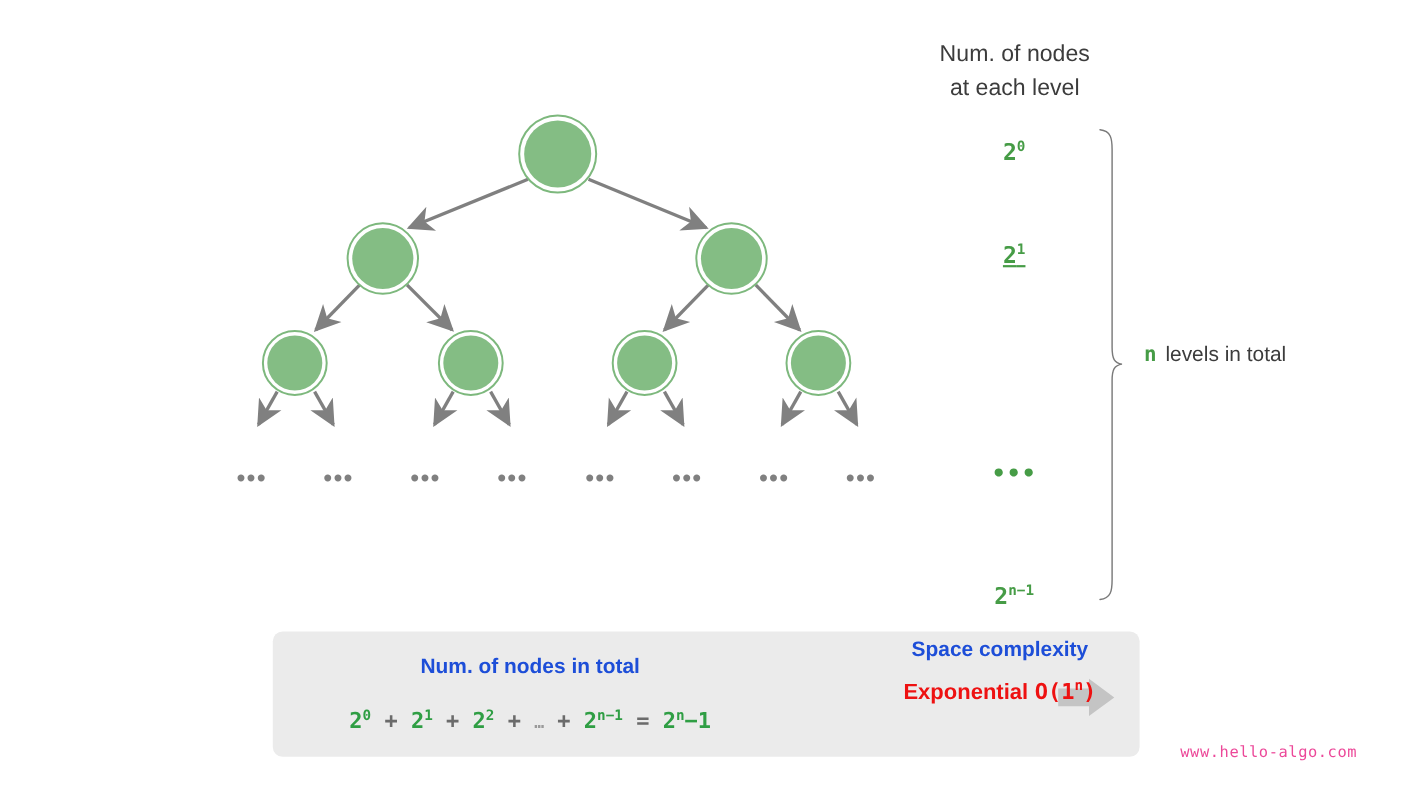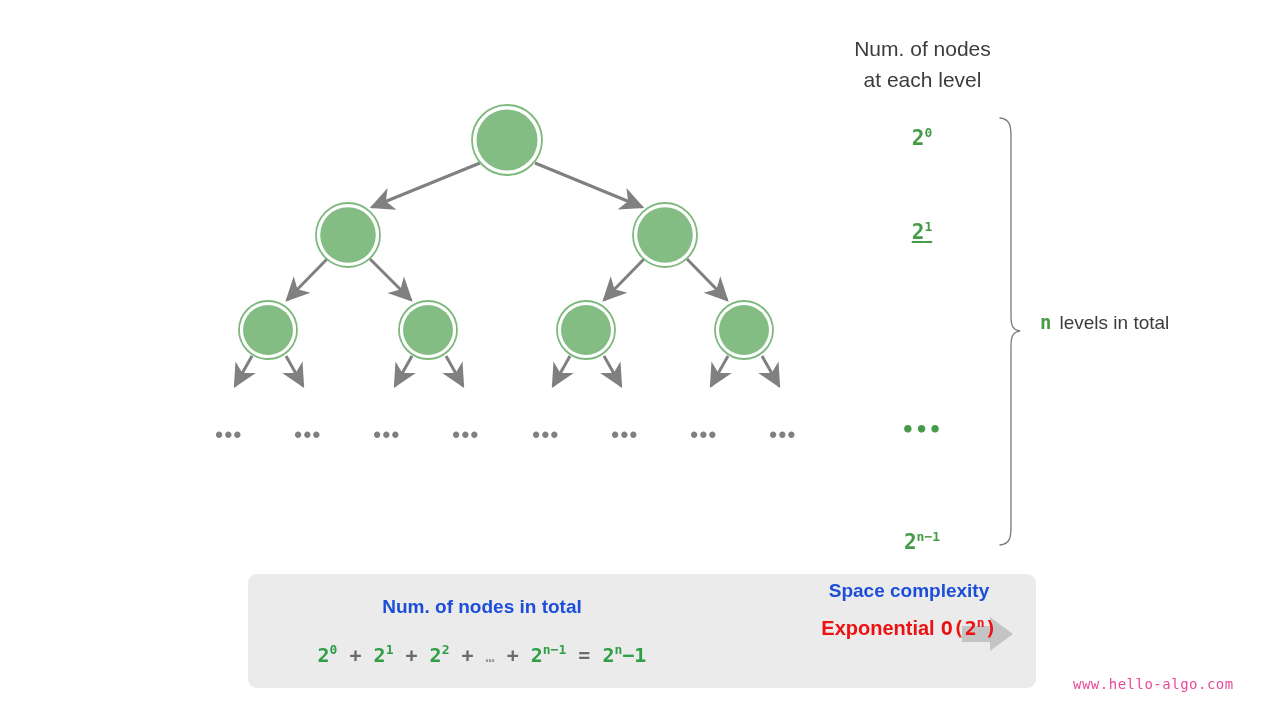--- a/index.html
+++ b/index.html
@@ -264,20 +264,20 @@
       </div>
     </div>
 
     <svg style="position:absolute;left:712px;top:40px;width:56px;height:40px;" viewBox="0 0 56 40">
       <path d="M2,12 L30,12 L30,3 L53,20 L30,37 L30,28 L2,28 Z" fill="#c4c4c4"></path>
     </svg>
 
     <div class="sum-col" style="left:534px;top:6px;width:254px;">
       <div class="sum-heading">Space complexity</div>
       <div class="sum-result">
-        <span>Exponential</span><span class="bigO"><span>O(2</span><sup>n</sup><span>)</span></span>
+        <span>Exponential</span><span class="bigO"><span>O(1</span><sup>n</sup><span>)</span></span>
       </div>
     </div>
   </div>
 
   <div class="watermark">www.hello-algo.com</div>
 
 </div>
 
 </body></html>

